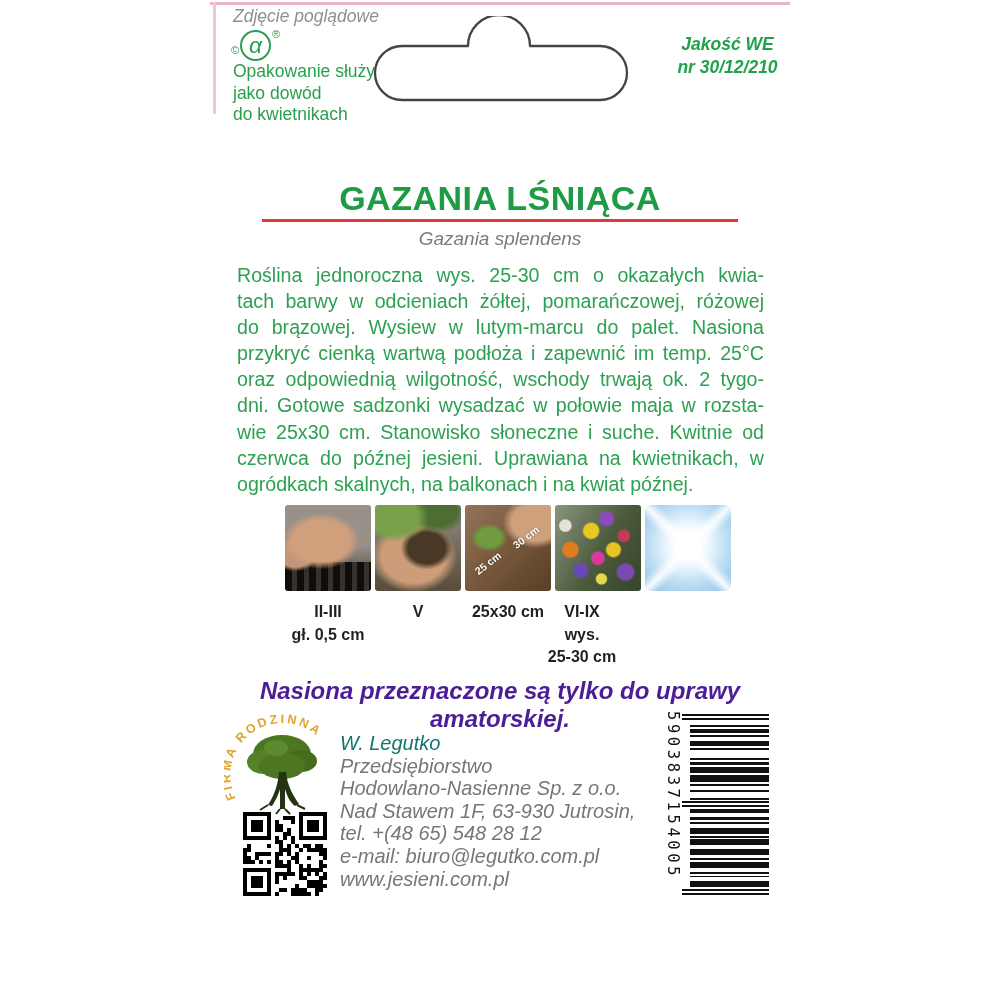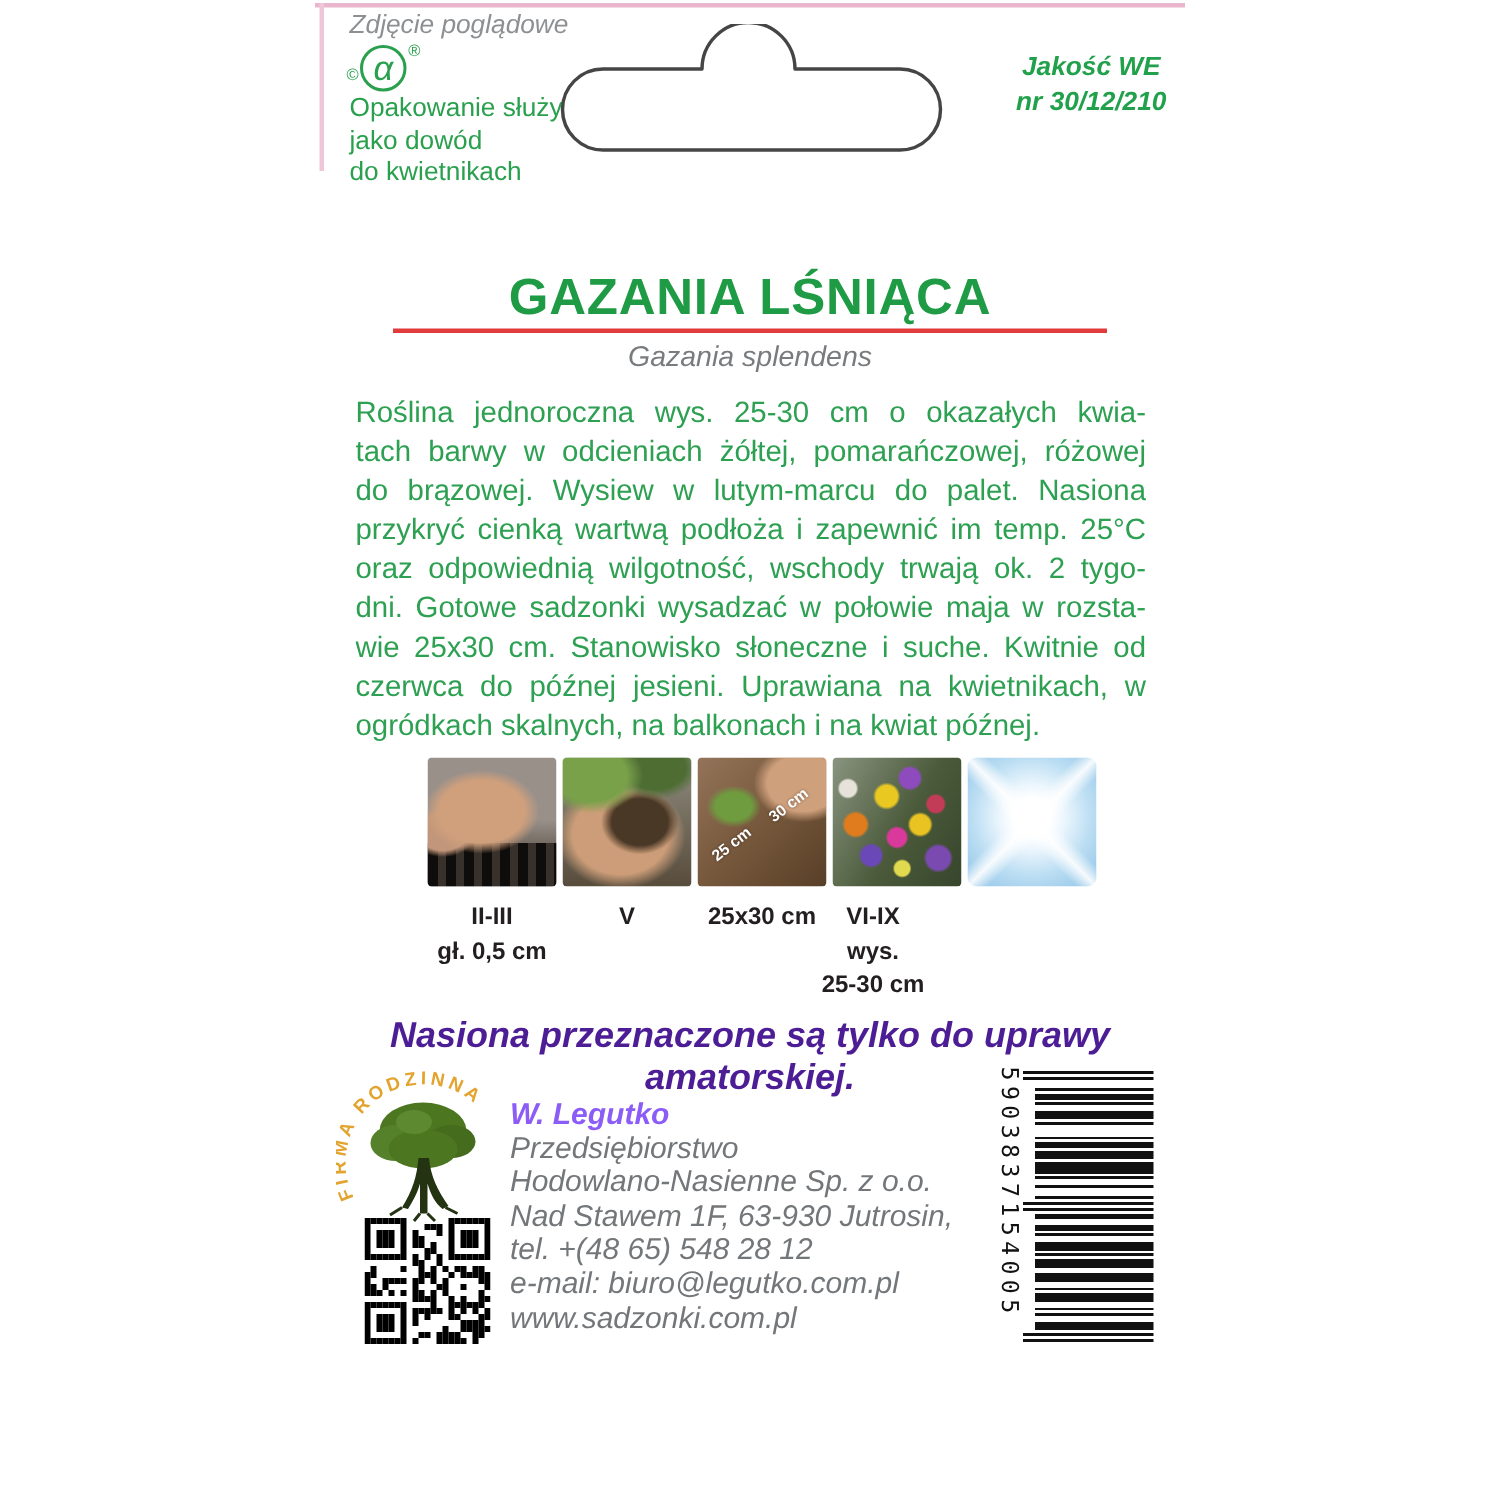--- a/index.html
+++ b/index.html
@@ -74,21 +74,21 @@
 
   .cap{position:absolute;top:601px;width:90px;text-align:center;font-size:16px;font-weight:bold;color:#231f20;line-height:22.5px;}
   .cap1{left:283px;} .cap2{left:373px;} .cap3{left:463px;} .cap4{left:537px;}
 
   .amateur{position:absolute;left:230px;top:677px;width:540px;text-align:center;font-size:24px;font-weight:bold;font-style:italic;color:#4c1d95;}
 
   
   .logo{position:absolute;left:224px;top:714px;}
   .qr{position:absolute;left:243px;top:812px;}
   .company{position:absolute;left:340px;top:732px;font-size:20px;font-style:italic;color:#74777a;line-height:22.6px;}
-  .company .c0{font-weight:bold;color:#8b5cf6;}
+  .company .c0{font-weight:normal;color:#0f766e;}
 
   .barcode{position:absolute;left:622px;top:751px;width:187px;height:107px;transform:rotate(90deg);}
   .barcode .digits{position:absolute;left:0;top:87px;width:187px;font-family:"DejaVu Sans Mono","Liberation Mono",monospace;font-size:15.5px;letter-spacing:3.6px;color:#111;white-space:nowrap;}
 </style>
 </head>
 <body>
 
 <div class="sheet">
 
   <div class="pink-top"></div>
@@ -403,21 +403,21 @@
       <rect x="72" y="80" width="4" height="4" fill="#000"></rect>
     </svg>
 
   <div class="company">
     <div class="c0">W. Legutko</div>
     <div>Przedsiębiorstwo</div>
     <div>Hodowlano-Nasienne Sp. z o.o.</div>
     <div>Nad Stawem 1F, 63-930 Jutrosin,</div>
     <div>tel. +(48 65) 548 28 12</div>
     <div>e-mail: biuro@legutko.com.pl</div>
-    <div>www.sadzonki.com.pl</div>
+    <div>www.jesieni.com.pl</div>
   </div>
 
   <div class="barcode">
     <svg id="barcode-bars" width="187" height="87" viewBox="0 0 187 87" shape-rendering="crispEdges">
         <rect x="3.00" y="0" width="1.90" height="87" fill="#111"></rect>
         <rect x="6.80" y="0" width="1.90" height="87" fill="#111"></rect>
         <rect x="14.40" y="0" width="1.90" height="79" fill="#111"></rect>
         <rect x="18.20" y="0" width="1.90" height="79" fill="#111"></rect>
         <rect x="20.10" y="0" width="1.90" height="79" fill="#111"></rect>
         <rect x="23.90" y="0" width="1.90" height="79" fill="#111"></rect>

